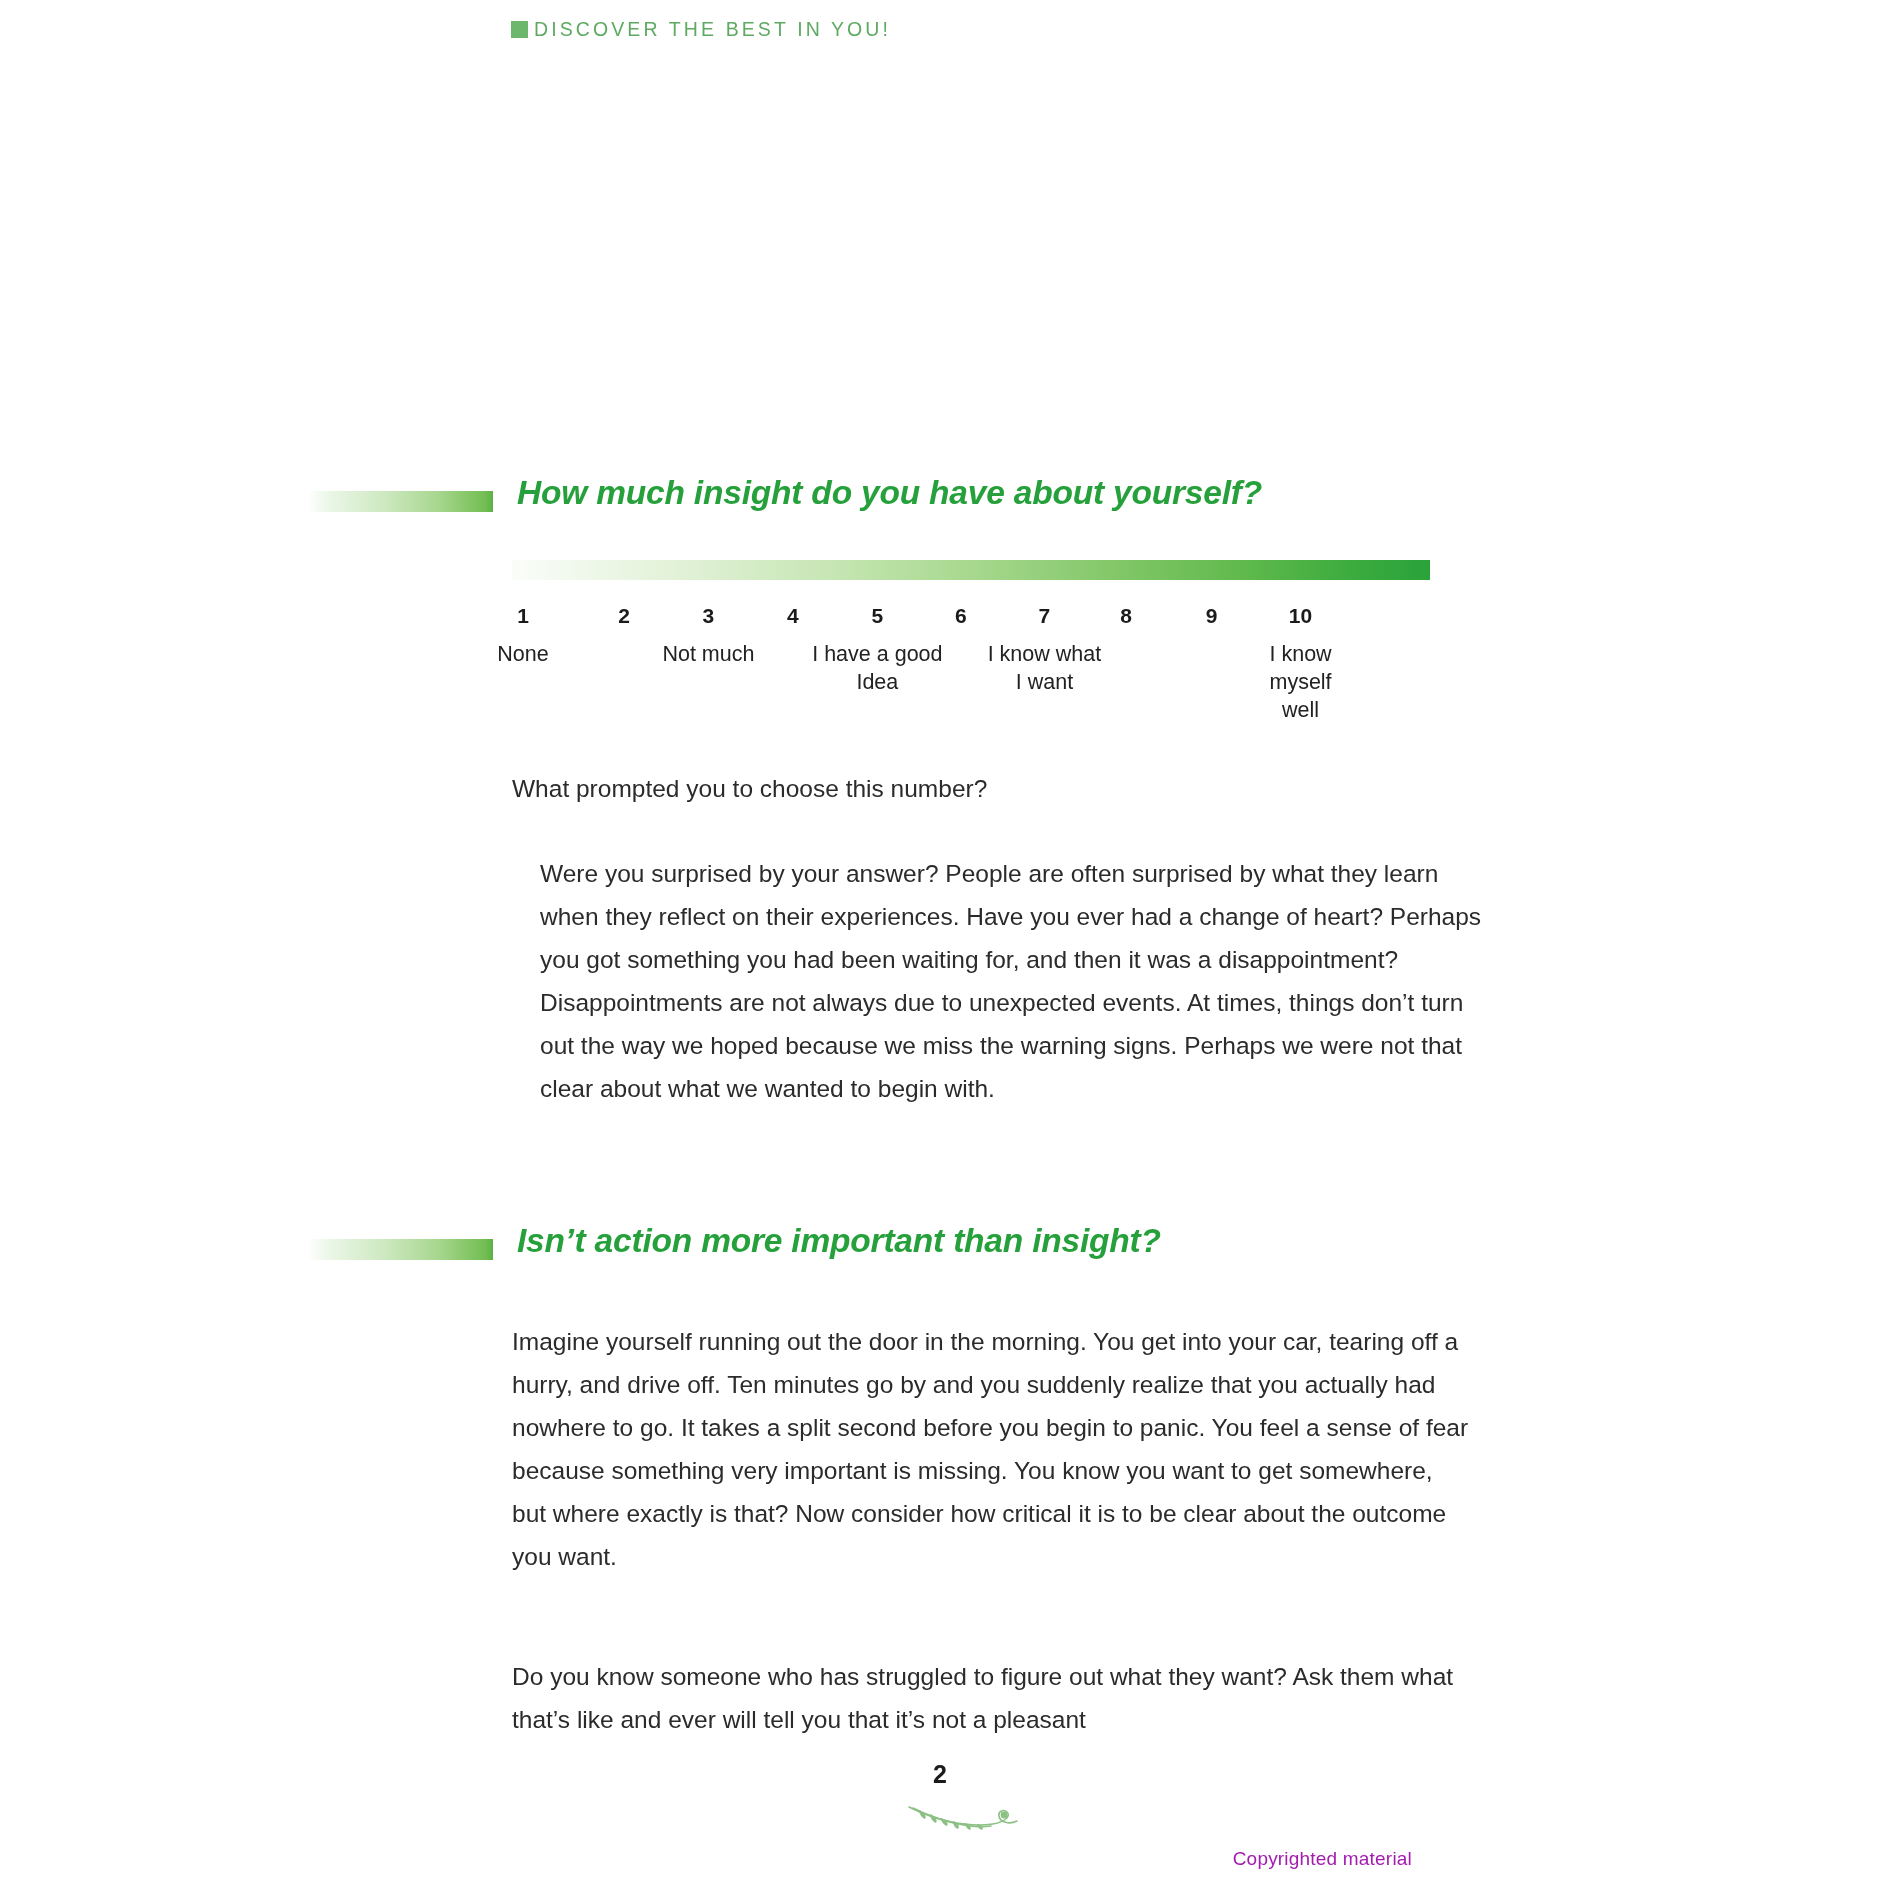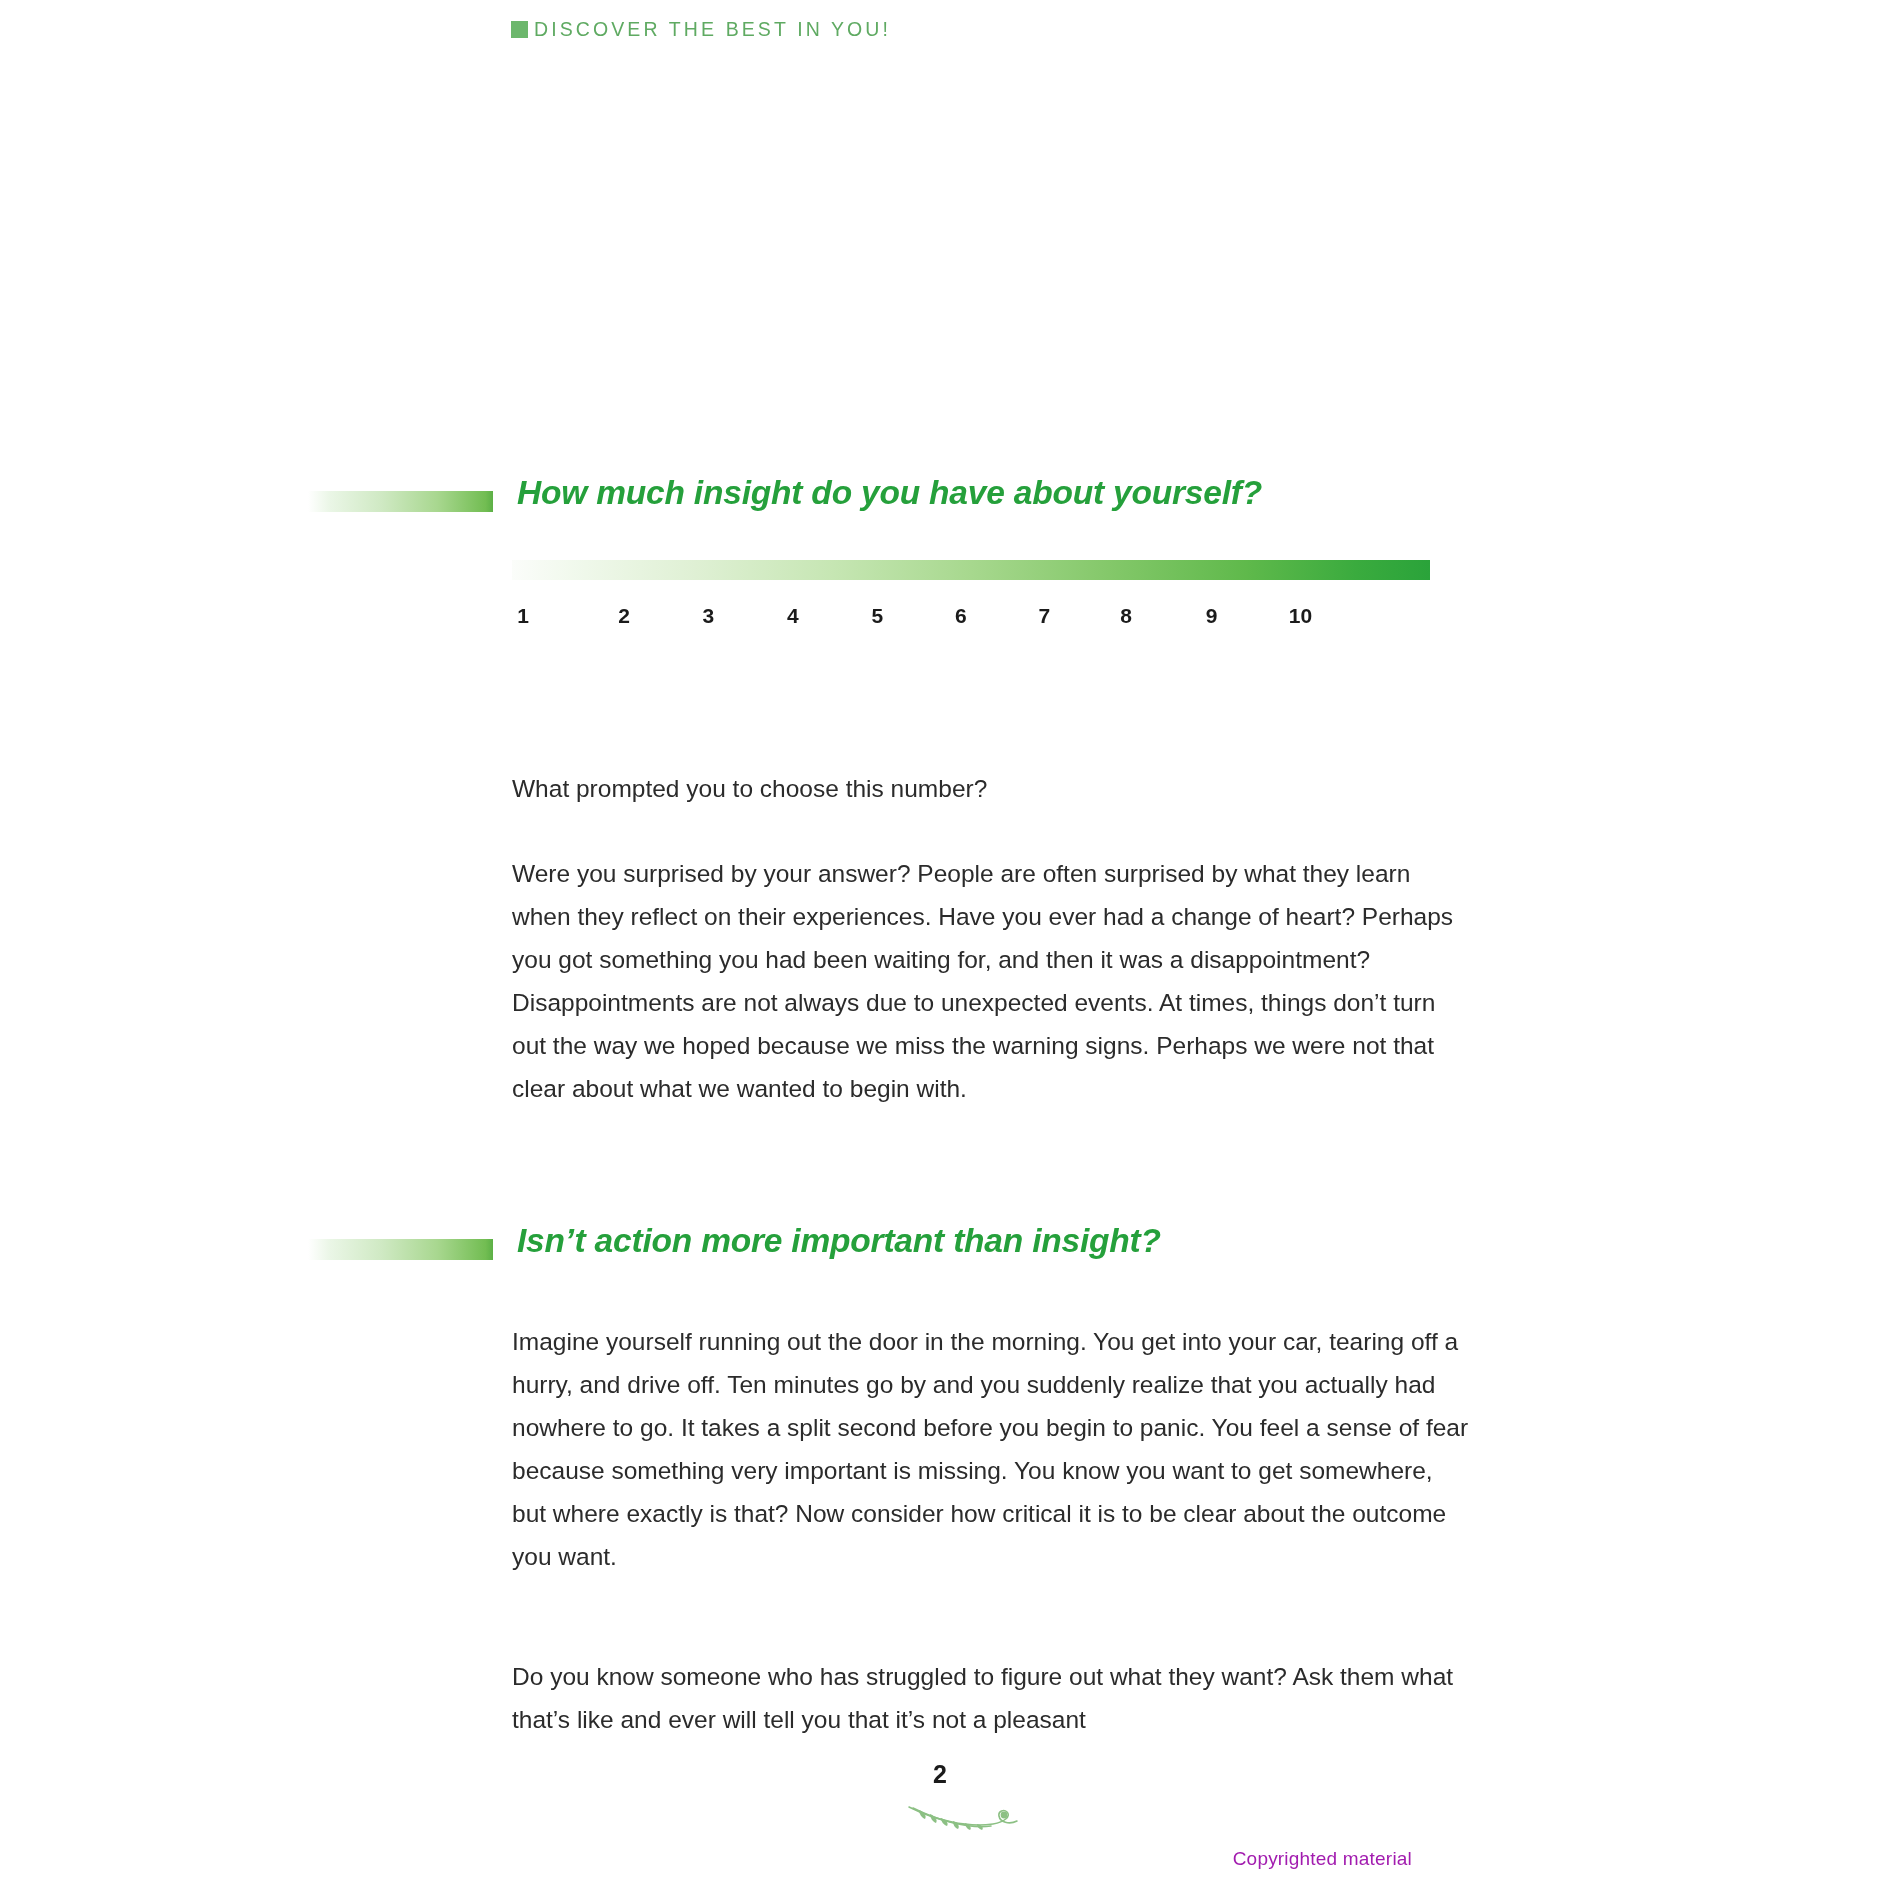--- a/index.html
+++ b/index.html
@@ -133,21 +133,21 @@
     position: absolute;
     left: 512px;
     width: 960px;
     font-family: "Liberation Sans", sans-serif;
     font-size: 24.5px;
     line-height: 43px;
     color: #2b2b2b;
     white-space: pre-line;
   }
   #prompt-question { top: 767px; }
-  #para-1 { top: 852px; }
+  #para-1 { top: 852px; margin-left: 28px; }
   #para-2 { top: 1320px; }
   #para-3 { top: 1655px; }
 
   
   .page-number {
     position: absolute;
     left: 0;
     top: 1760px;
     width: 1880px;
     text-align: center;
@@ -198,20 +198,30 @@
       <span class="scale-num" style="left:21.4%">3</span>
       <span class="scale-num" style="left:30.6%">4</span>
       <span class="scale-num" style="left:39.8%">5</span>
       <span class="scale-num" style="left:48.9%">6</span>
       <span class="scale-num" style="left:58.0%">7</span>
       <span class="scale-num" style="left:66.9%">8</span>
       <span class="scale-num" style="left:76.2%">9</span>
       <span class="scale-num" style="left:85.9%">10</span>
     </div>
 
+    <div class="scale-labels">
+      <span class="scale-label" style="left:1.2%">None</span>
+      <span class="scale-label" style="left:21.4%">Not much</span>
+      <span class="scale-label" style="left:39.8%">I have a good
+Idea</span>
+      <span class="scale-label" style="left:58.0%">I know what
+I want</span>
+      <span class="scale-label" style="left:85.9%">I know myself
+well</span>
+    </div>
   </div>
 
   <div class="body-block" id="prompt-question">What prompted you to choose this number?</div>
 
   <div class="body-block" id="para-1">Were you surprised by your answer? People are often surprised by what they learn when they reflect on their experiences. Have you ever had a change of heart? Perhaps you got something you had been waiting for, and then it was a disappointment? Disappointments are not always due to unexpected events. At times, things don’t turn out the way we hoped because we miss the warning signs. Perhaps we were not that clear about what we wanted to begin with.</div>
 
   <div class="section-head" id="section-head-2">
     <span class="rule"></span>
     <span class="heading-text">Isn’t action more important than insight?</span>
   </div>

